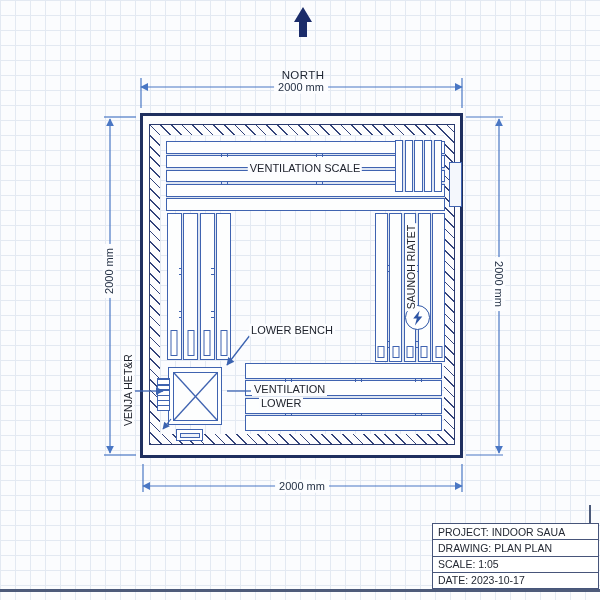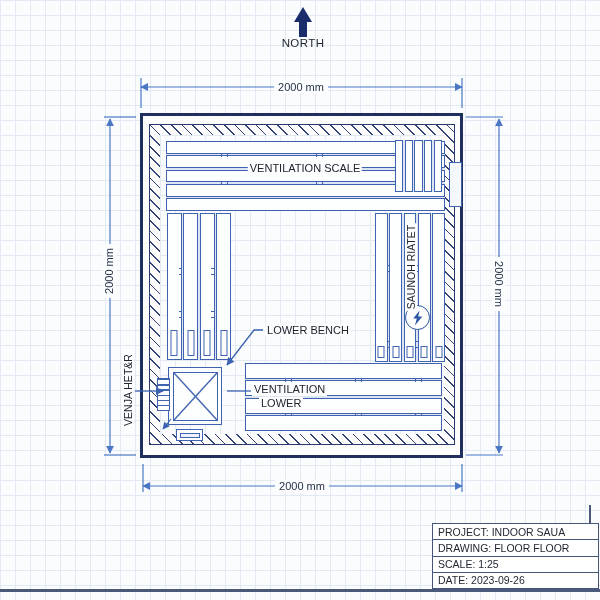--- a/index.html
+++ b/index.html
@@ -68,21 +68,21 @@
   }
   
   .lbl {
     position:absolute; white-space:nowrap; color:#20242e;
     font-size:11px; line-height:1.15; background:#fcfdff; padding:0 2px; z-index:7;
   }
   .center { transform:translate(-50%,-50%); }
   .rotccw { transform:translate(-50%,-50%) rotate(-90deg); }
   .rotcw  { transform:translate(-50%,-50%) rotate(90deg); }
   .dimtxt { color:#253246; padding:0 4px; }
-  .north-lbl { font-size:11.5px; letter-spacing:0.4px; color:#1c2330; background:transparent; }
+  .north-lbl { font-size:11.5px; letter-spacing:0.4px; color:#1c2330; background:transparent;margin-top:32px; }
   
   .tblock {
     position:absolute; left:432px; top:523px; width:167px; height:66px;
     border:1.8px solid #47557a; background:#ffffff; display:flex; flex-direction:column; z-index:8;
   }
   .trow {
     flex:1; display:flex; align-items:center; padding-left:5px;
     font-size:10.5px; color:#232833; border-top:1.3px solid #47557a; white-space:nowrap;
   }
   .trow:first-child { border-top:none; }
@@ -240,26 +240,26 @@
 
 <div class="lbl north-lbl center" style="left:303px;top:44px">NORTH</div>
 
 <div class="lbl dimtxt center" style="left:301px;top:87px">2000 mm</div>
 <div class="lbl dimtxt center" style="left:302px;top:486px">2000 mm</div>
 <div class="lbl dimtxt rotccw" style="left:109px;top:271px">2000 mm</div>
 <div class="lbl dimtxt rotcw" style="left:499px;top:284px">2000 mm</div>
 
 <div class="lbl center" style="left:305px;top:168px">VENTILATION SCALE</div>
 <div class="lbl rotccw" style="left:411px;top:267px;font-size:10.5px">SAUNOH RIATET</div>
-<div class="lbl center" style="left:308px;top:330px">LOWER BENCH</div>
+<div class="lbl center" style="left:292px;top:330px">LOWER BENCH</div>
 <div class="lbl" style="left:252px;top:383px">VENTILATION</div>
 <div class="lbl" style="left:259px;top:397px">LOWER</div>
 <div class="lbl rotccw" style="left:128px;top:390px;font-size:10.5px">VENJA HET&amp;R</div>
 
 <div class="frame-bottom"></div>
 <div class="frame-right"></div>
 
 <div class="tblock">
   <div class="trow">PROJECT: INDOOR SAUA</div>
-  <div class="trow">DRAWING: FLOOR FLOOR</div>
-  <div class="trow">SCALE: 1:25</div>
-  <div class="trow">DATE: 2023-09-26</div>
+  <div class="trow">DRAWING: PLAN PLAN</div>
+  <div class="trow">SCALE: 1:05</div>
+  <div class="trow">DATE: 2023-10-17</div>
 </div>
 
 </body></html>

